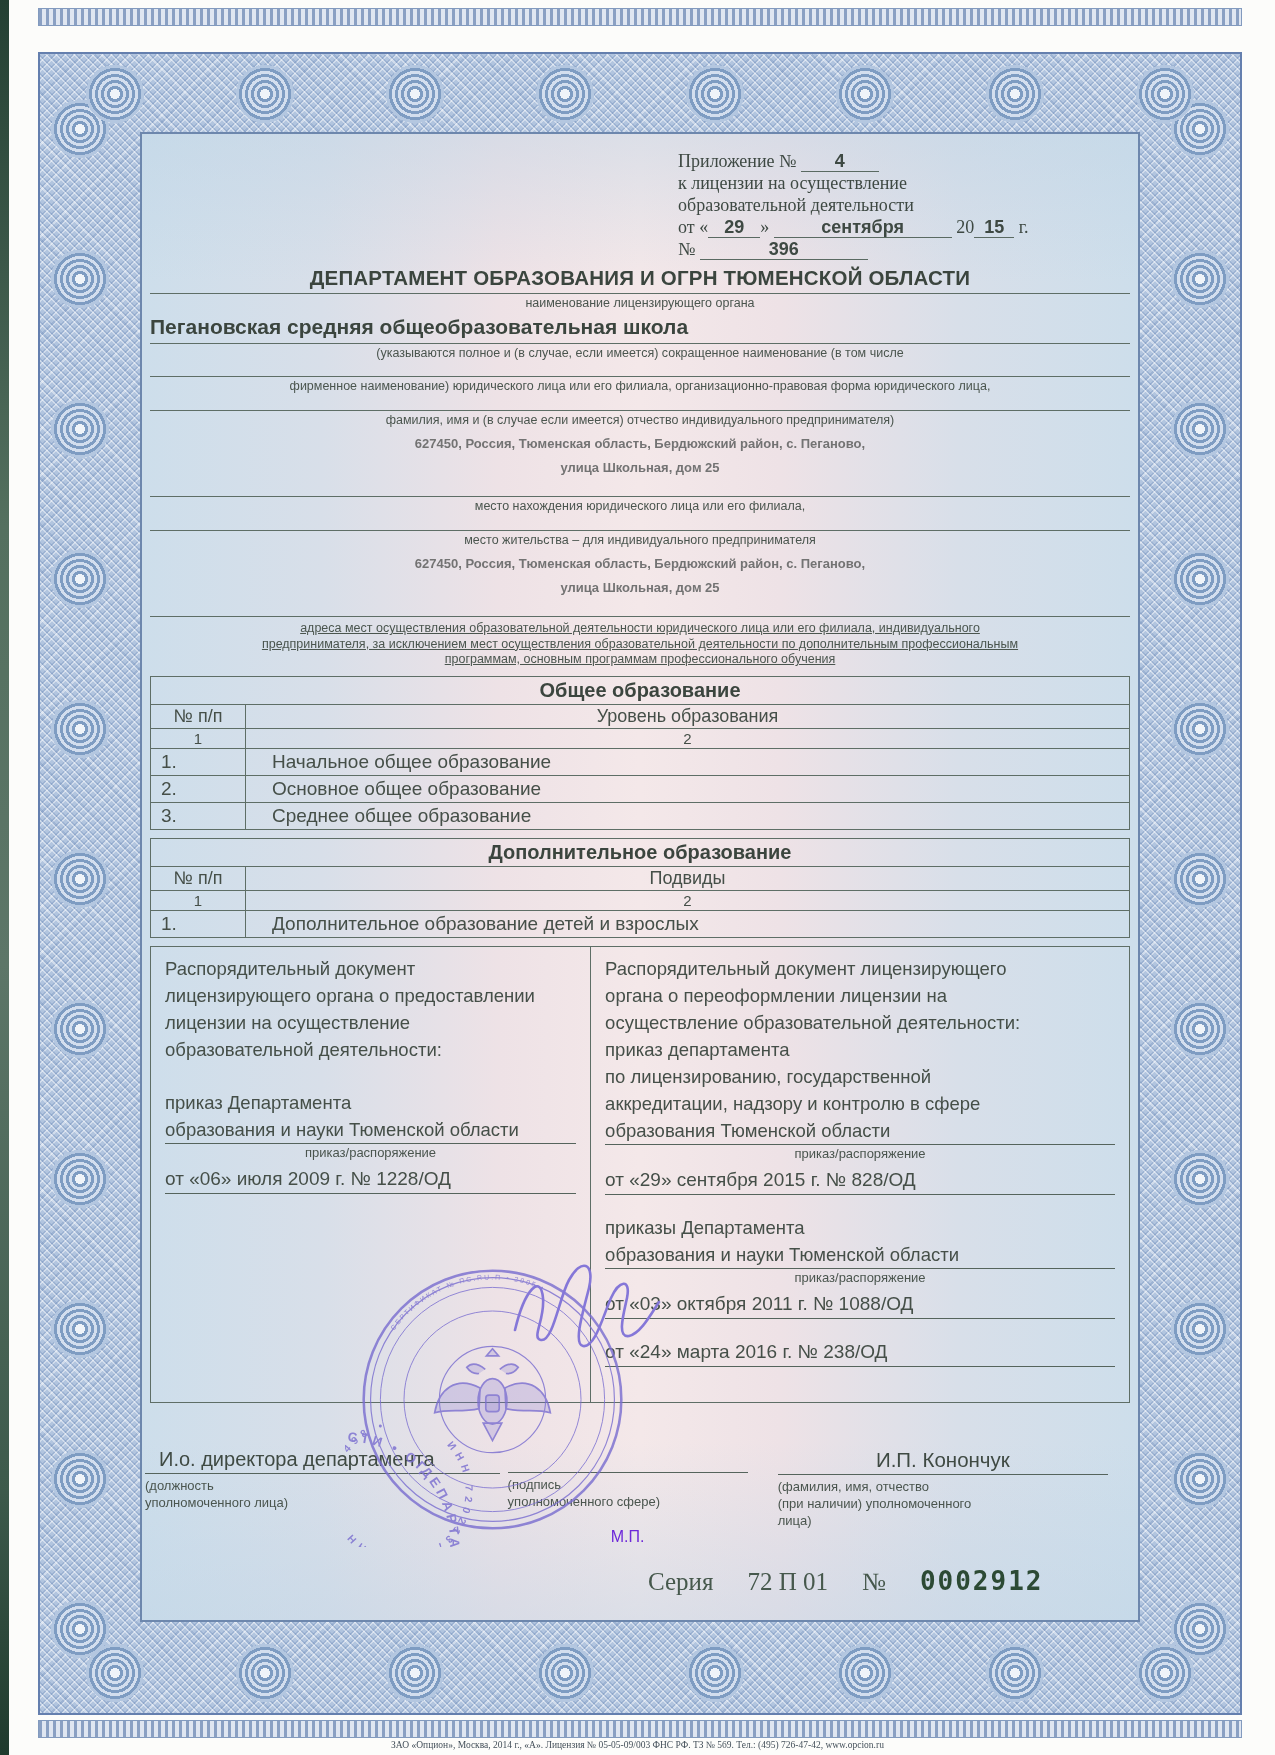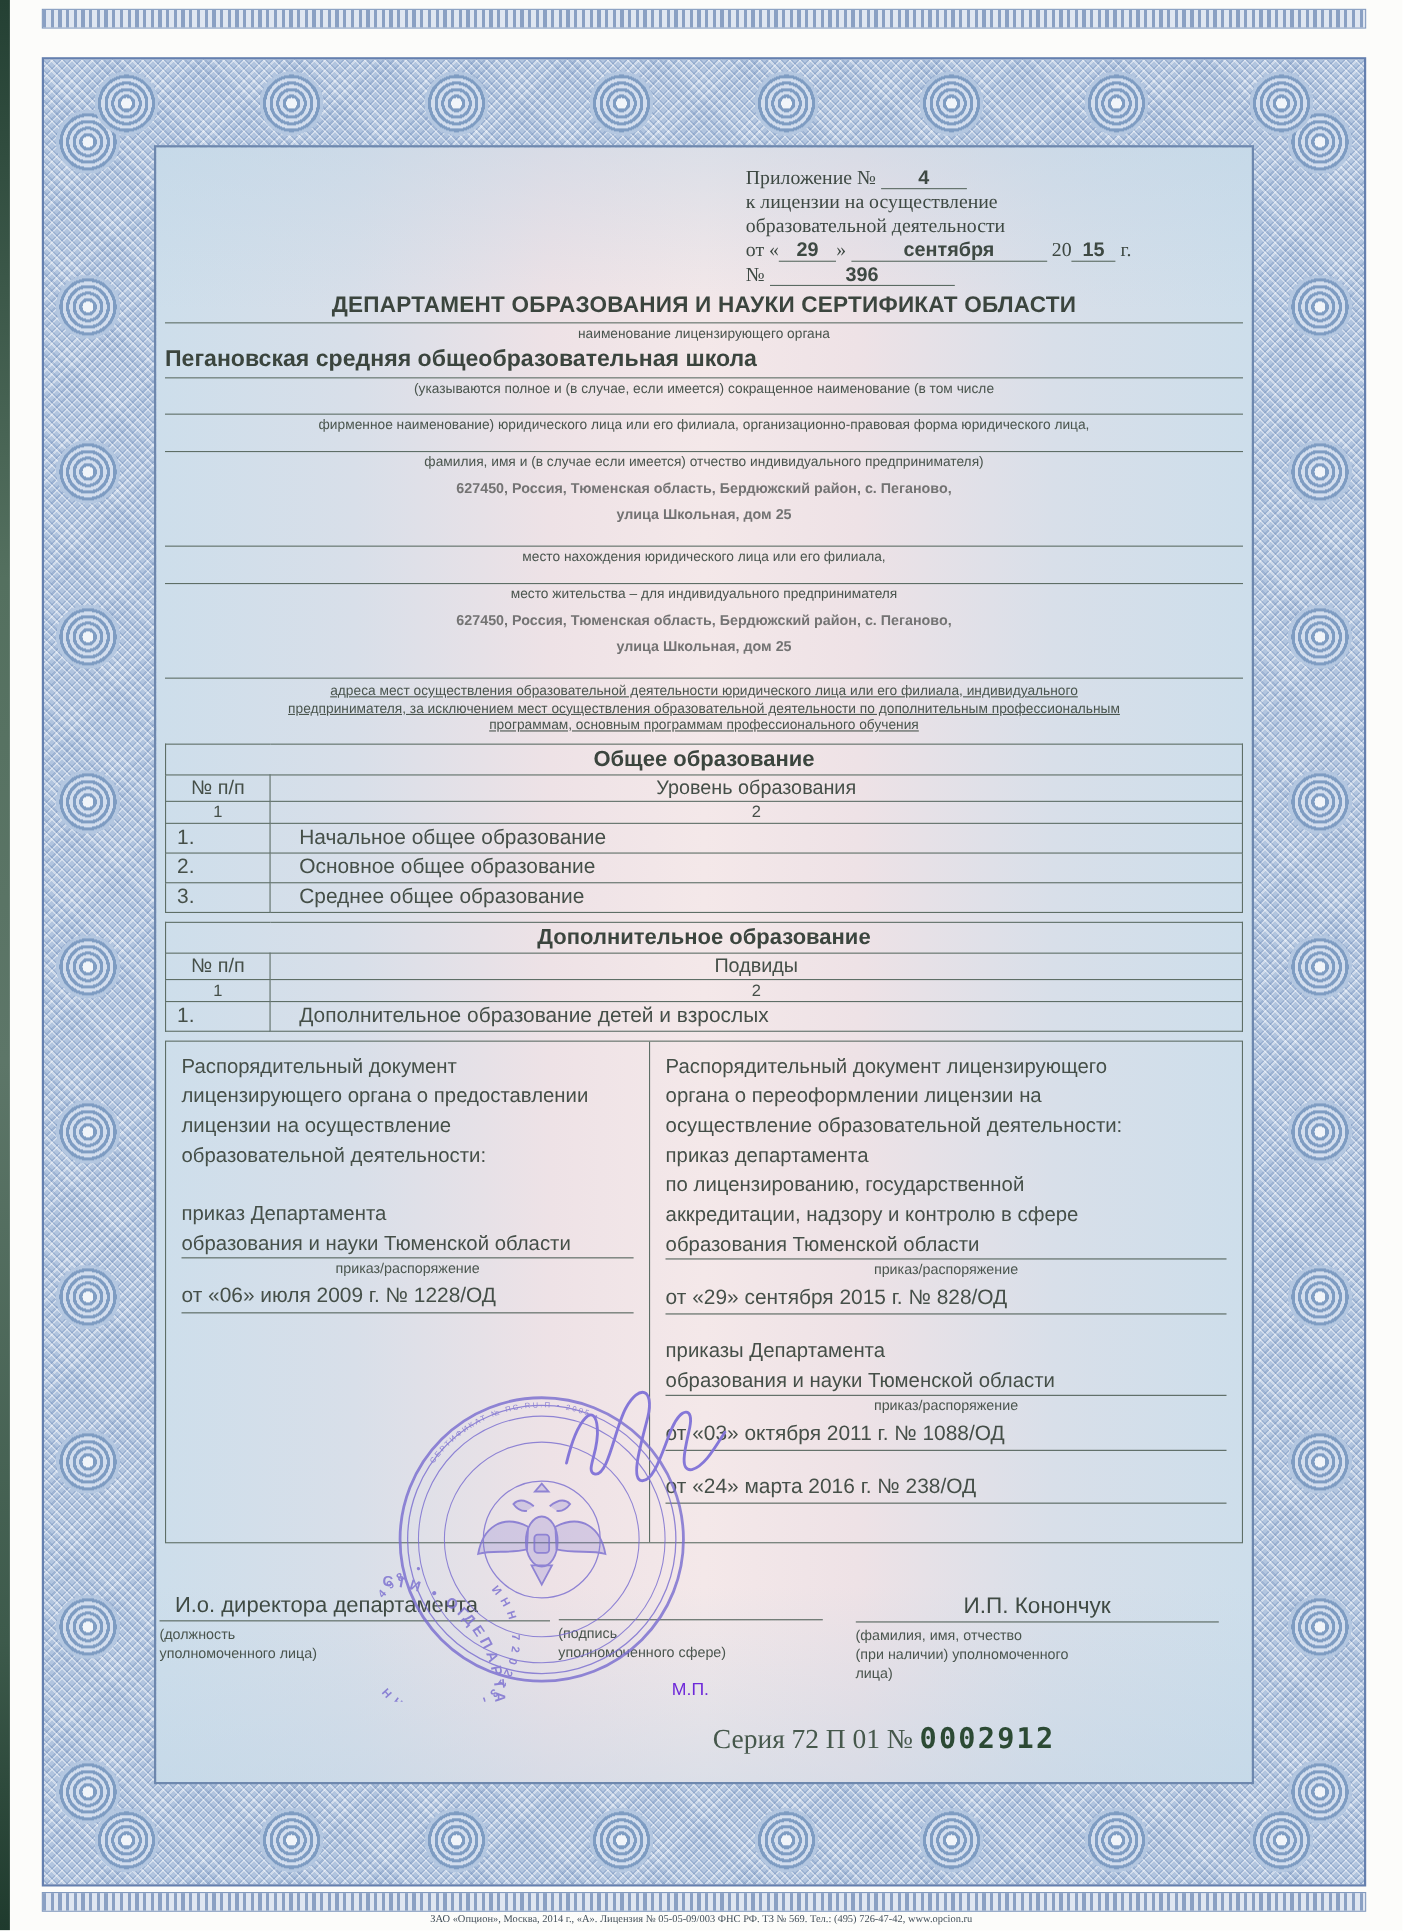--- a/index.html
+++ b/index.html
@@ -75,21 +75,21 @@
   .sig-row{position:absolute;left:145px;top:1448px;width:985px;display:flex;}
   .sg1{width:36%;} .sg2{width:26%;padding:0 8px;box-sizing:border-box;} .sg3{width:38%;padding:0 22px;box-sizing:border-box;}
   .sg-line{border-bottom:1.5px solid #55645c;padding-bottom:2px;}
   .sg1 .sg-line{font-size:20px;padding-left:14px;color:#3f4a43;}
   .sg2 .sg-line{height:22px;}
   .sg3 .sg-line{font-size:20.5px;text-align:center;color:#3f4a43;}
   .sg-cap{font-size:13px;line-height:17px;text-align:left;white-space:pre-line;color:#4a554e;margin-top:3px;}
   .mp{margin-top:18px;font-size:16px;text-align:center;color:#6d28d9;}
 
   .series{position:absolute;left:648px;top:1566px;font-family:"Liberation Serif",serif;font-size:25px;color:#46584c;
-     display:flex;align-items:baseline;gap:6px;}
+     display:flex;align-items:baseline;gap:34px;}
   .series .num{font-family:"DejaVu Sans Mono",monospace;font-weight:bold;font-size:26px;letter-spacing:2px;color:#2c4a34;}
 
   .stamp{position:absolute;left:345px;top:1252px;width:295px;height:295px;opacity:.82;}
   .scrawl{position:absolute;left:505px;top:1258px;width:180px;height:100px;}
   .footer{position:absolute;left:0;top:1740px;width:100%;text-align:center;
      font-family:"Liberation Serif",serif;font-size:9.5px;color:#44505a;}
 </style>
 </head>
 <body>
 
@@ -114,21 +114,21 @@
         <span class="val w-mon">сентября</span>
         <span>20</span><span class="val w-yr">15</span>
         <span>г.</span>
       </div>
       <div>
         <span>№</span>
         <span class="val w-lic">396</span>
       </div>
     </div>
 
-    <div class="title">ДЕПАРТАМЕНТ ОБРАЗОВАНИЯ И НАУКИ СЕРТИФИКАТ ОБЛАСТИ</div>
+    <div class="title">ДЕПАРТАМЕНТ ОБРАЗОВАНИЯ И ОГРН ТЮМЕНСКОЙ ОБЛАСТИ</div>
     <div class="cap">наименование лицензирующего органа</div>
 
     <div class="school">Пегановская средняя общеобразовательная школа</div>
     <div class="cap">(указываются полное и (в случае, если имеется) сокращенное наименование (в том числе</div>
     <div class="ruled">
       <div class="cap">фирменное наименование) юридического лица или его филиала, организационно-правовая форма юридического лица,</div>
     </div>
     <div class="ruled">
       <div class="cap">фамилия, имя и (в случае если имеется) отчество индивидуального предпринимателя)</div>
     </div>

